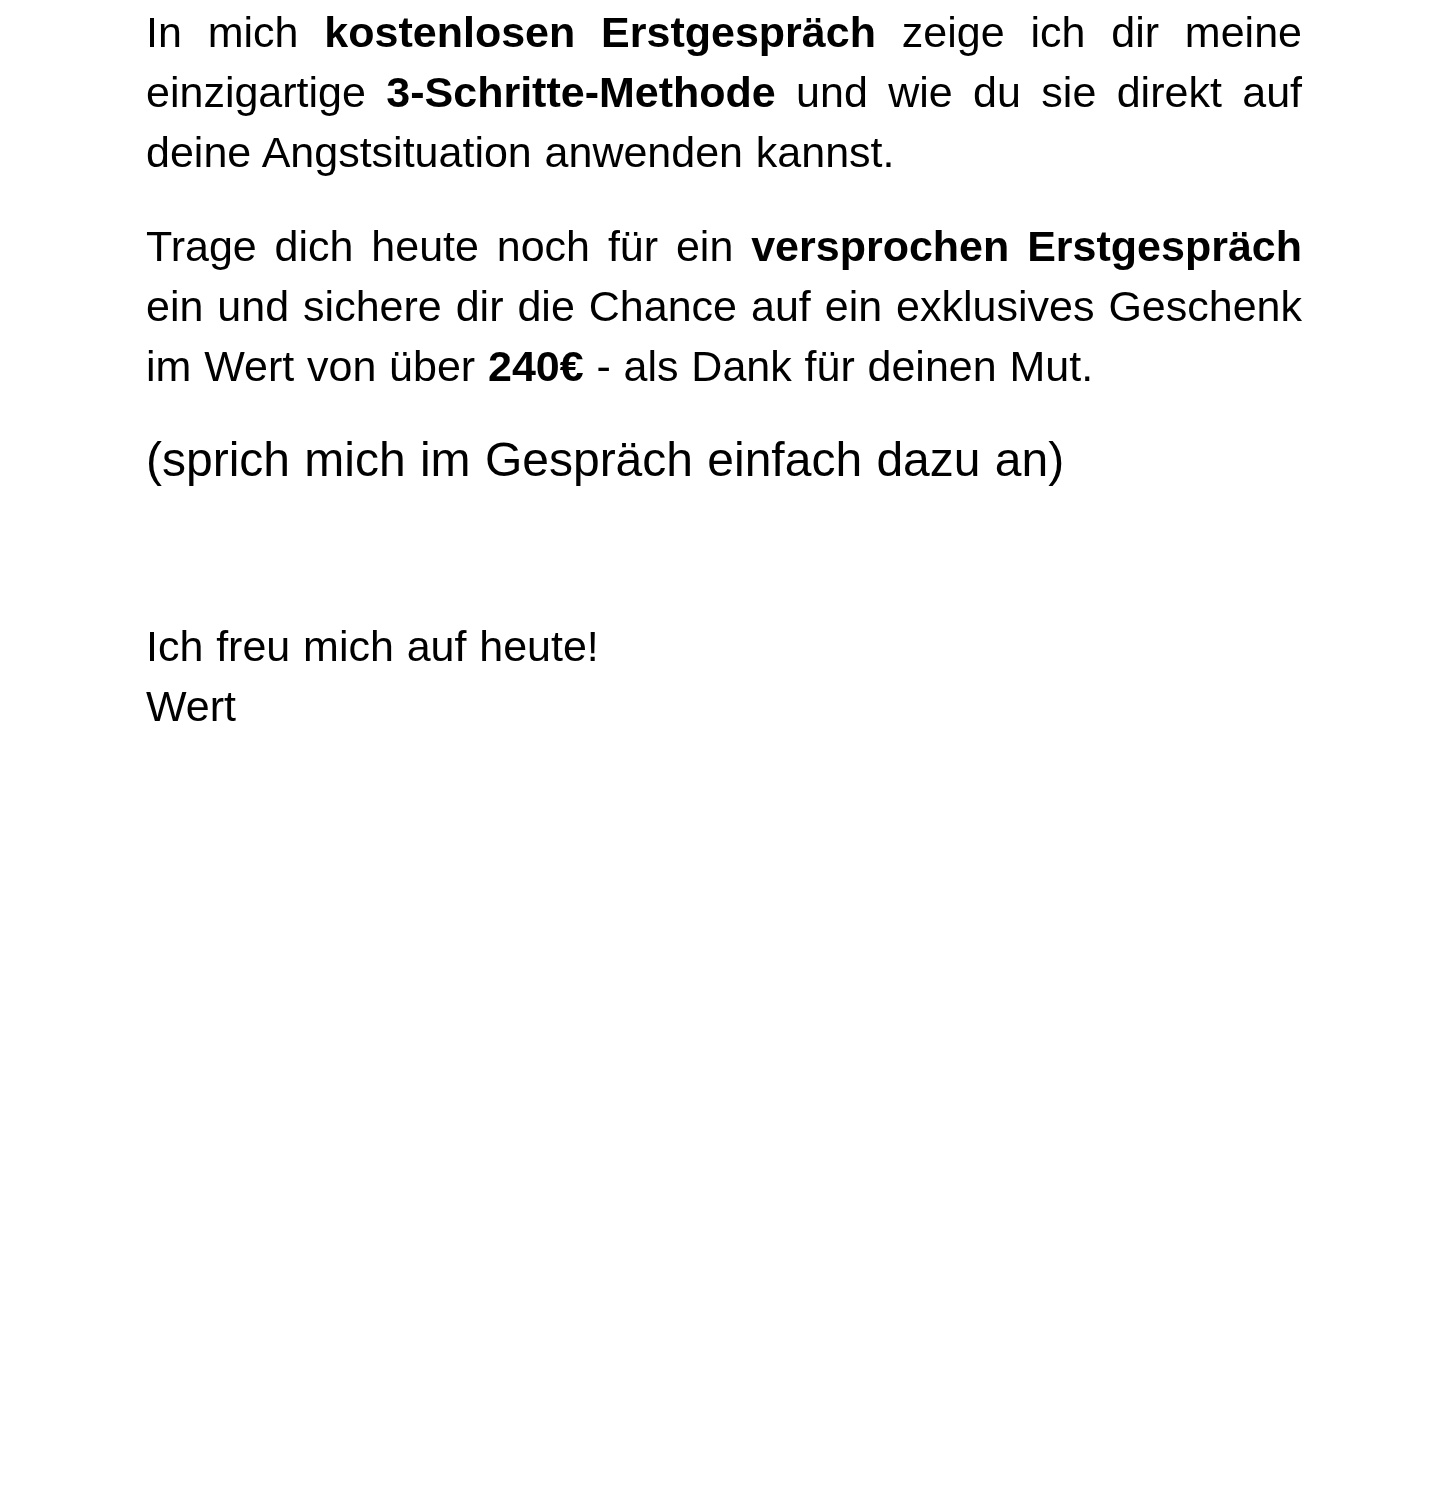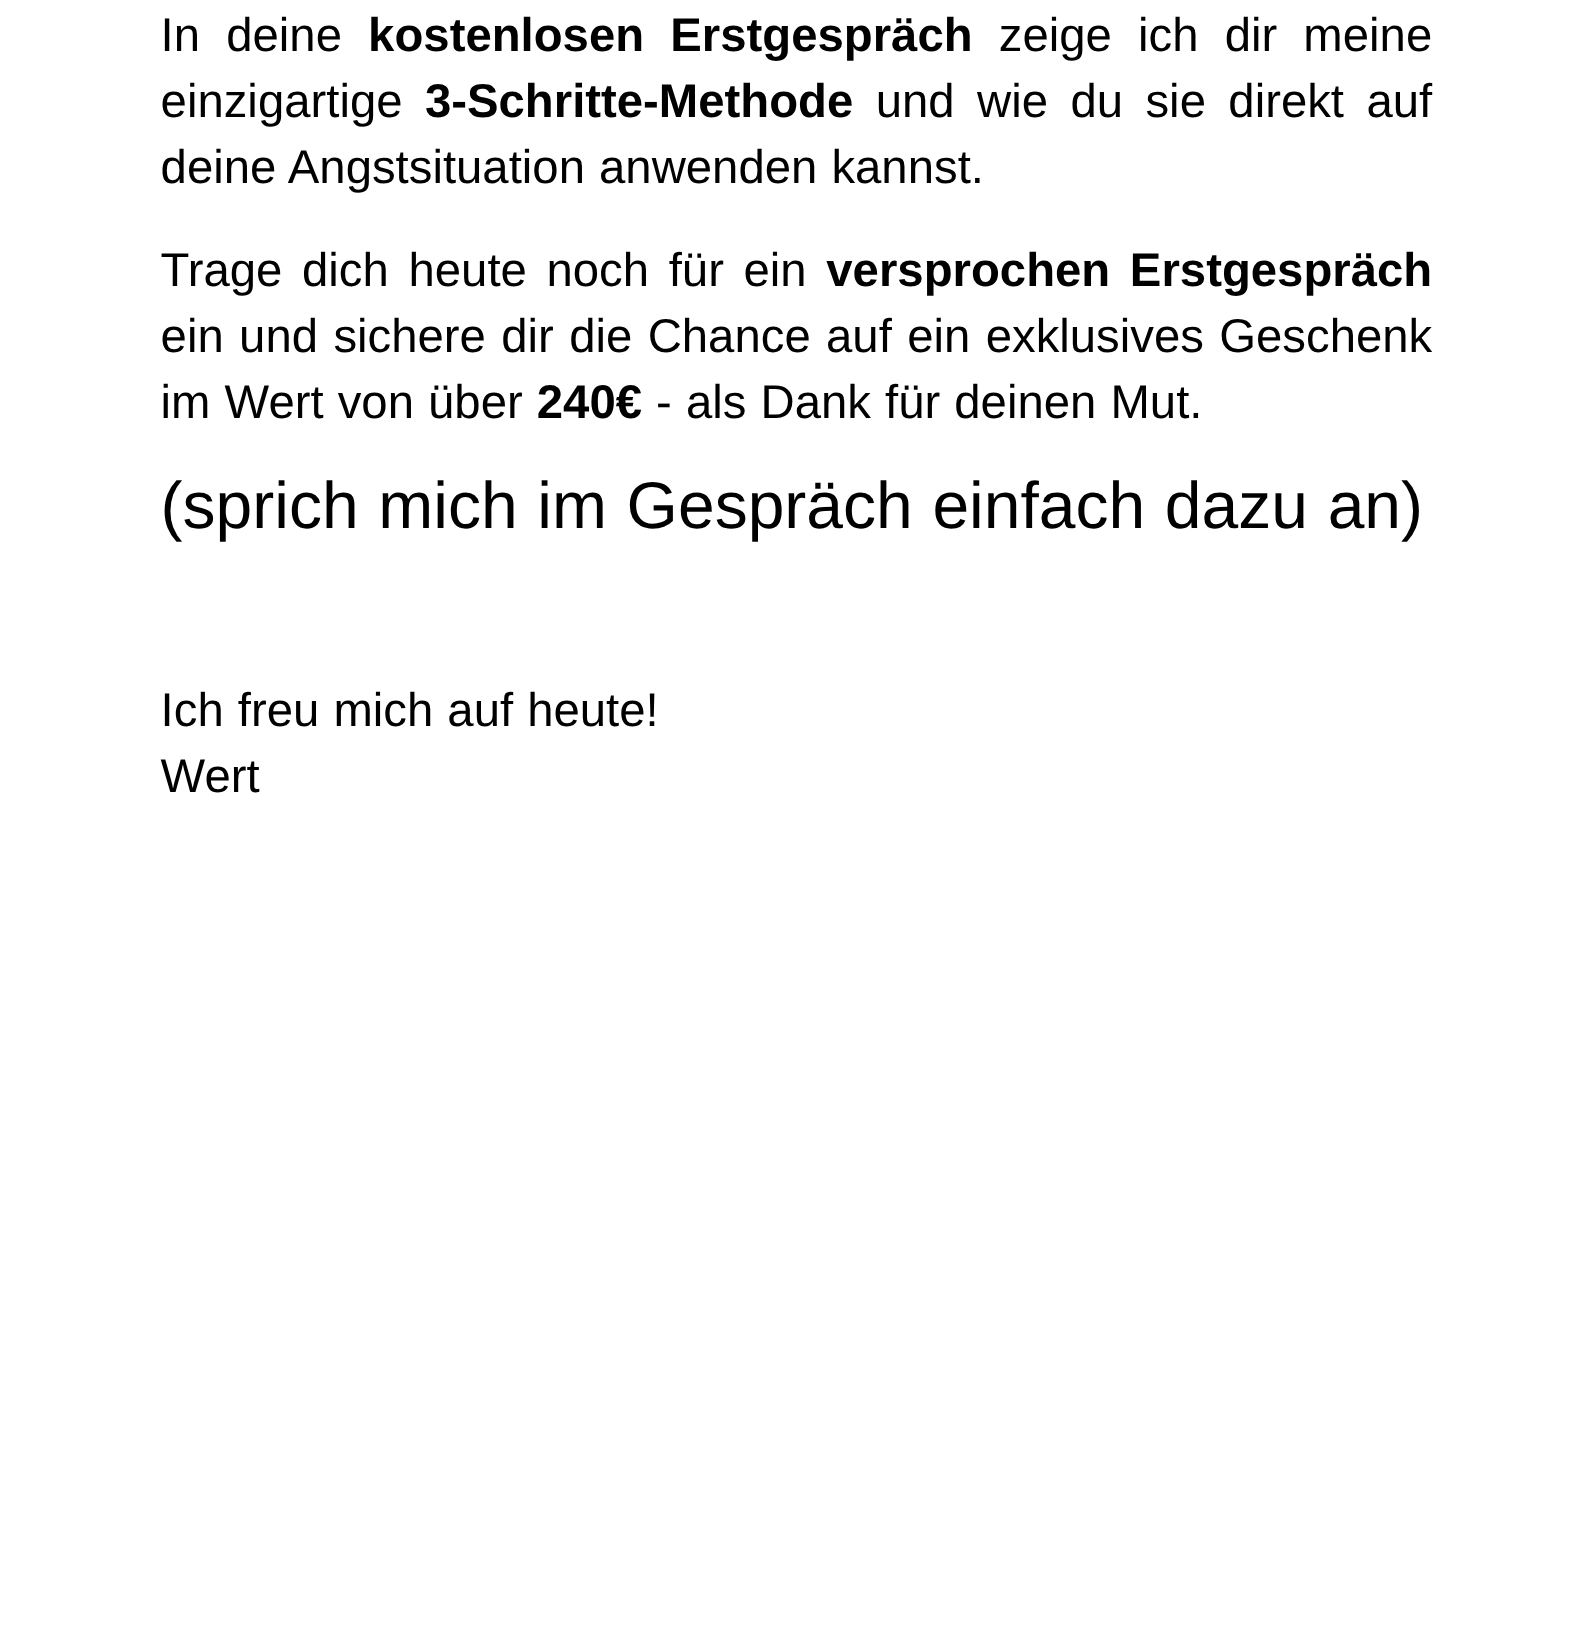--- a/index.html
+++ b/index.html
@@ -30,32 +30,32 @@
   .justify {
     text-align: justify;
   }
   .para b {
     font-weight: 700;
   }
   .gap-small   { margin-bottom: 34px; }
   .gap-large-1 { margin-bottom: 128px; }
   .gap-large-2 { margin-bottom: 126px; }
   .aside-line {
-    font-size: 60px;
+    font-size: 48px;
     line-height: 60px;
   }
 </style>
 </head>
 <body>
 
 <main class="doc">
 
 
 
-  <p class="para justify gap-small"><span>In deine </span><b>kostenlosen Erstgespräch</b><span> zeige ich dir meine einzigartige </span><b>3-Schritte-Methode</b><span> und wie du sie direkt auf deine Angstsituation anwenden kannst.</span></p>
+  <p class="para justify gap-small"><span>In mich </span><b>kostenlosen Erstgespräch</b><span> zeige ich dir meine einzigartige </span><b>3-Schritte-Methode</b><span> und wie du sie direkt auf deine Angstsituation anwenden kannst.</span></p>
 
 
   <p class="para justify gap-small"><span>Trage dich heute noch für ein </span><b>versprochen Erstgespräch</b><span> ein und sichere dir die Chance auf ein exklusives Geschenk im Wert von über </span><b>240€</b><span> - als Dank für deinen Mut.</span></p>
 
   <p class="para aside-line gap-large-2"><span>(sprich mich im Gespräch einfach dazu an)</span></p>
 
   <p class="para"><span>Ich freu mich auf heute!</span><br><span>Wert</span></p>
 
 </main>
 

